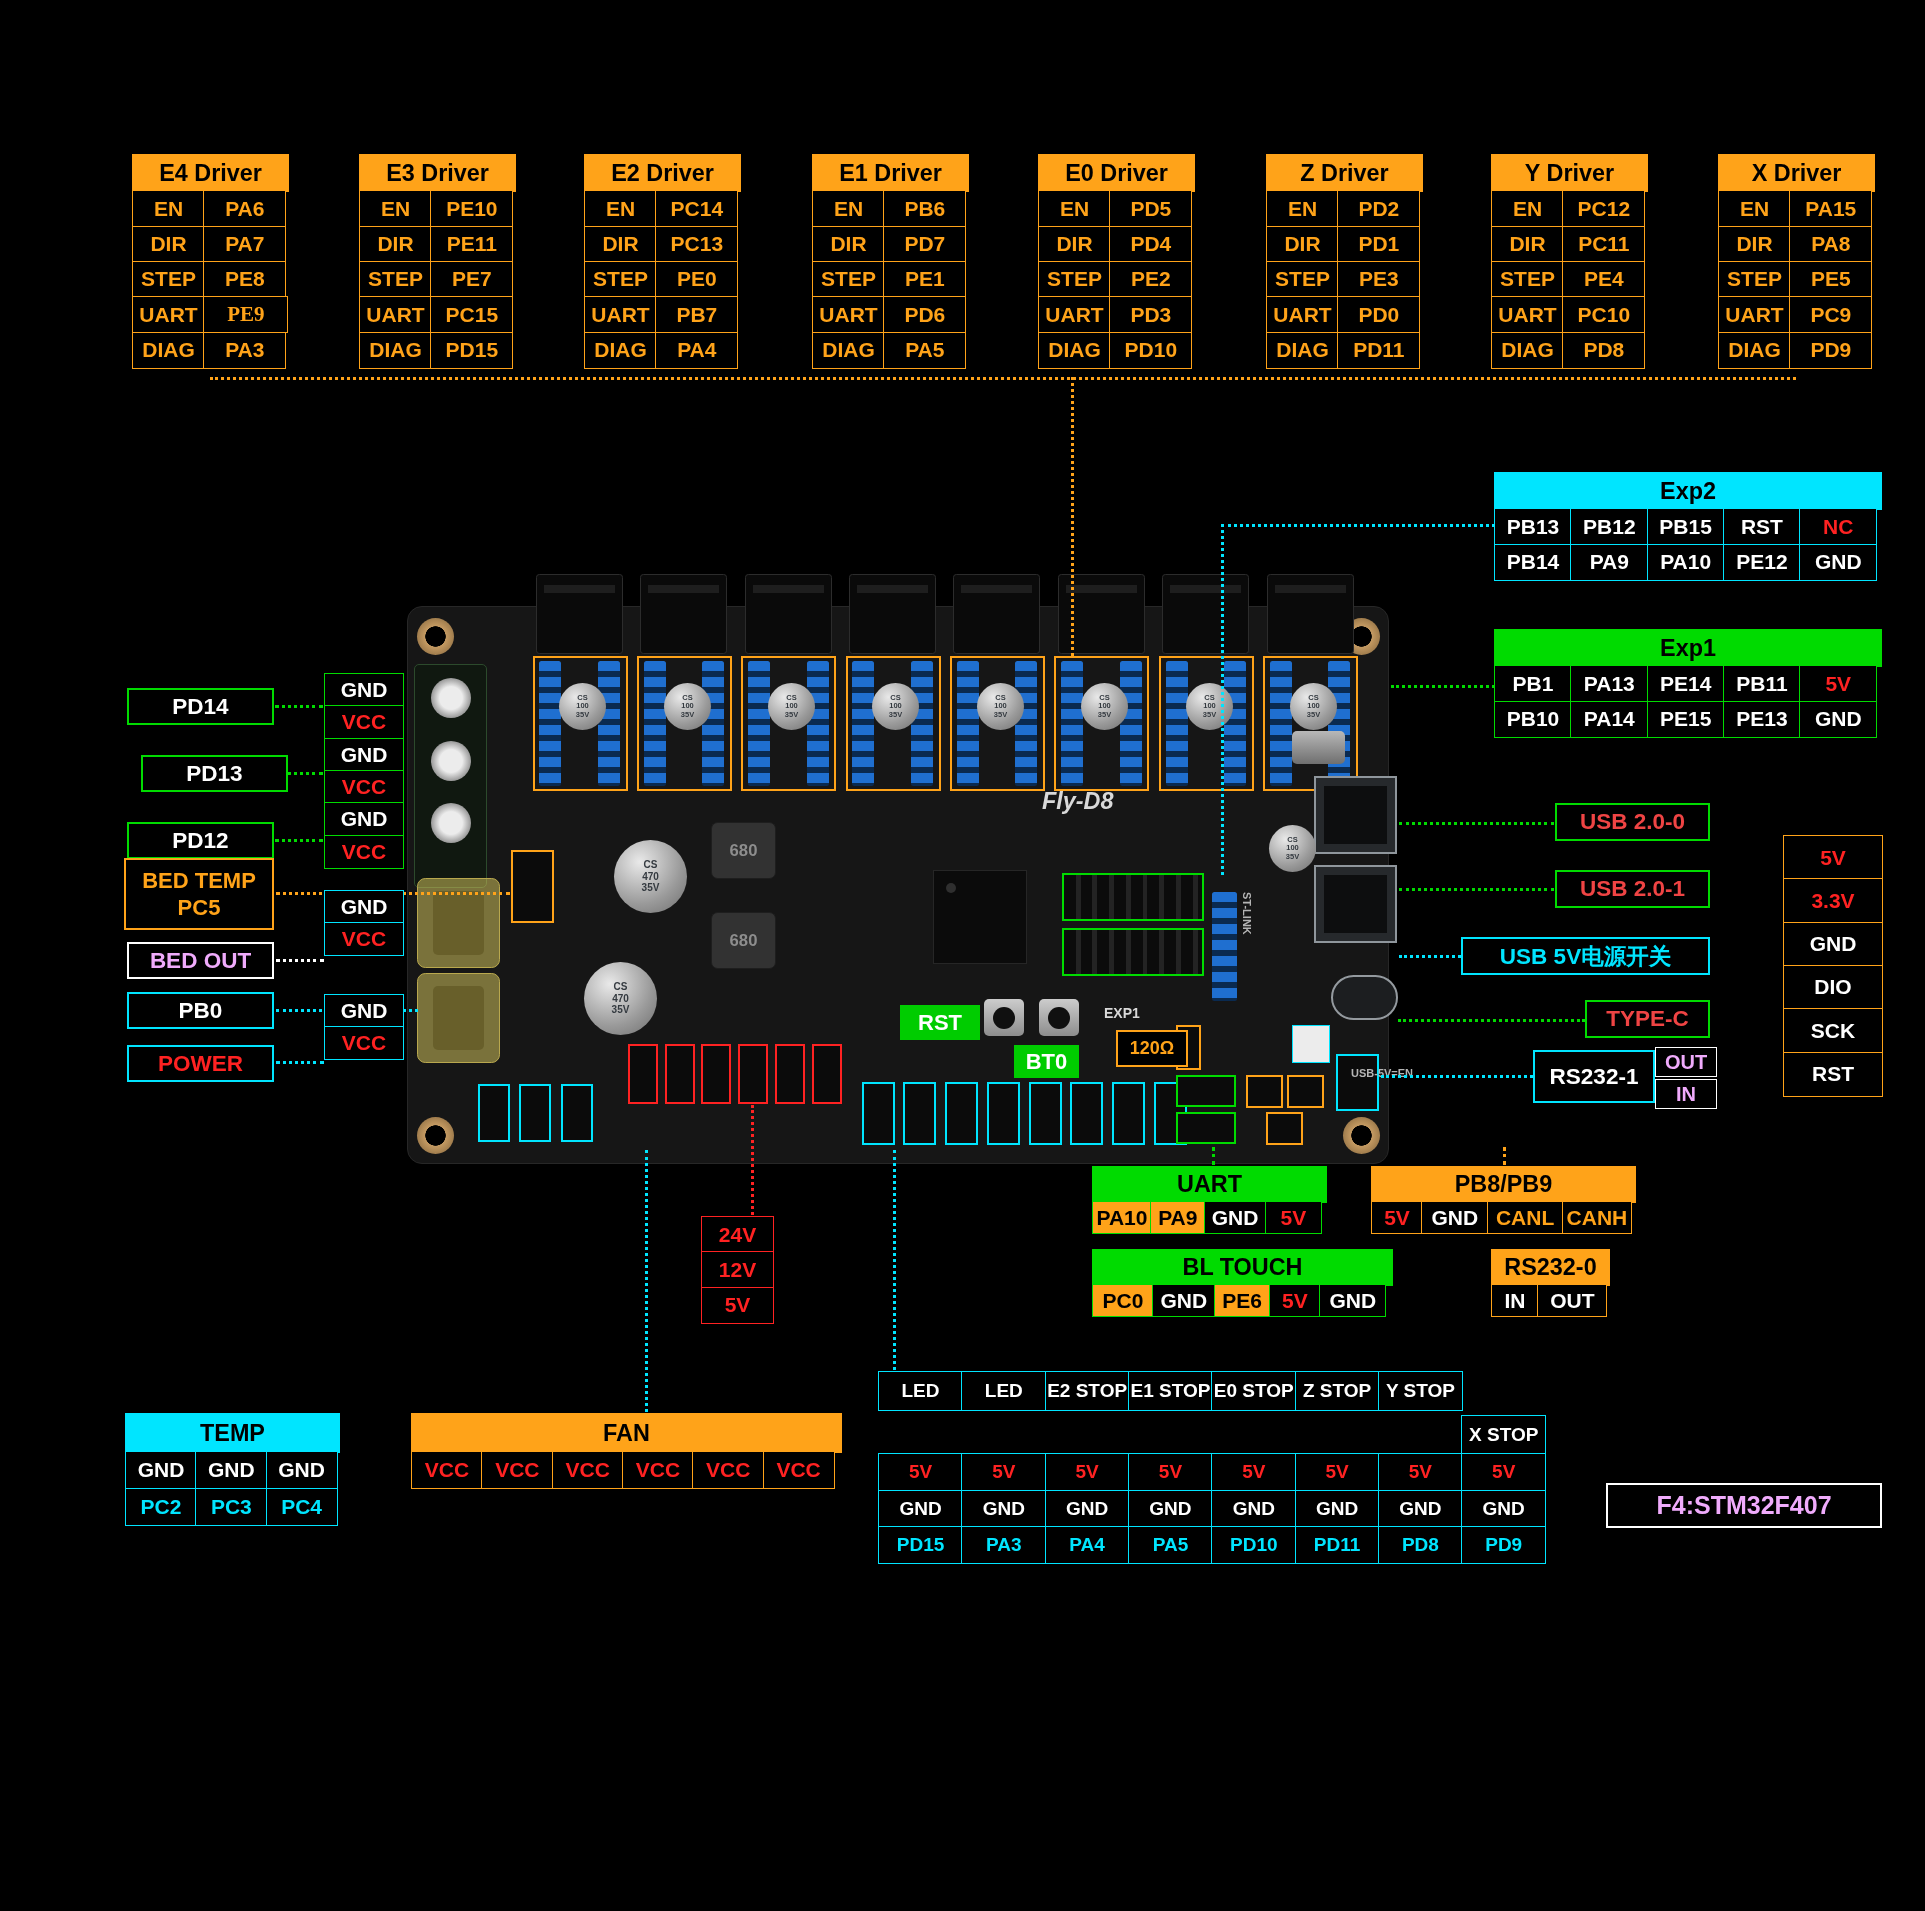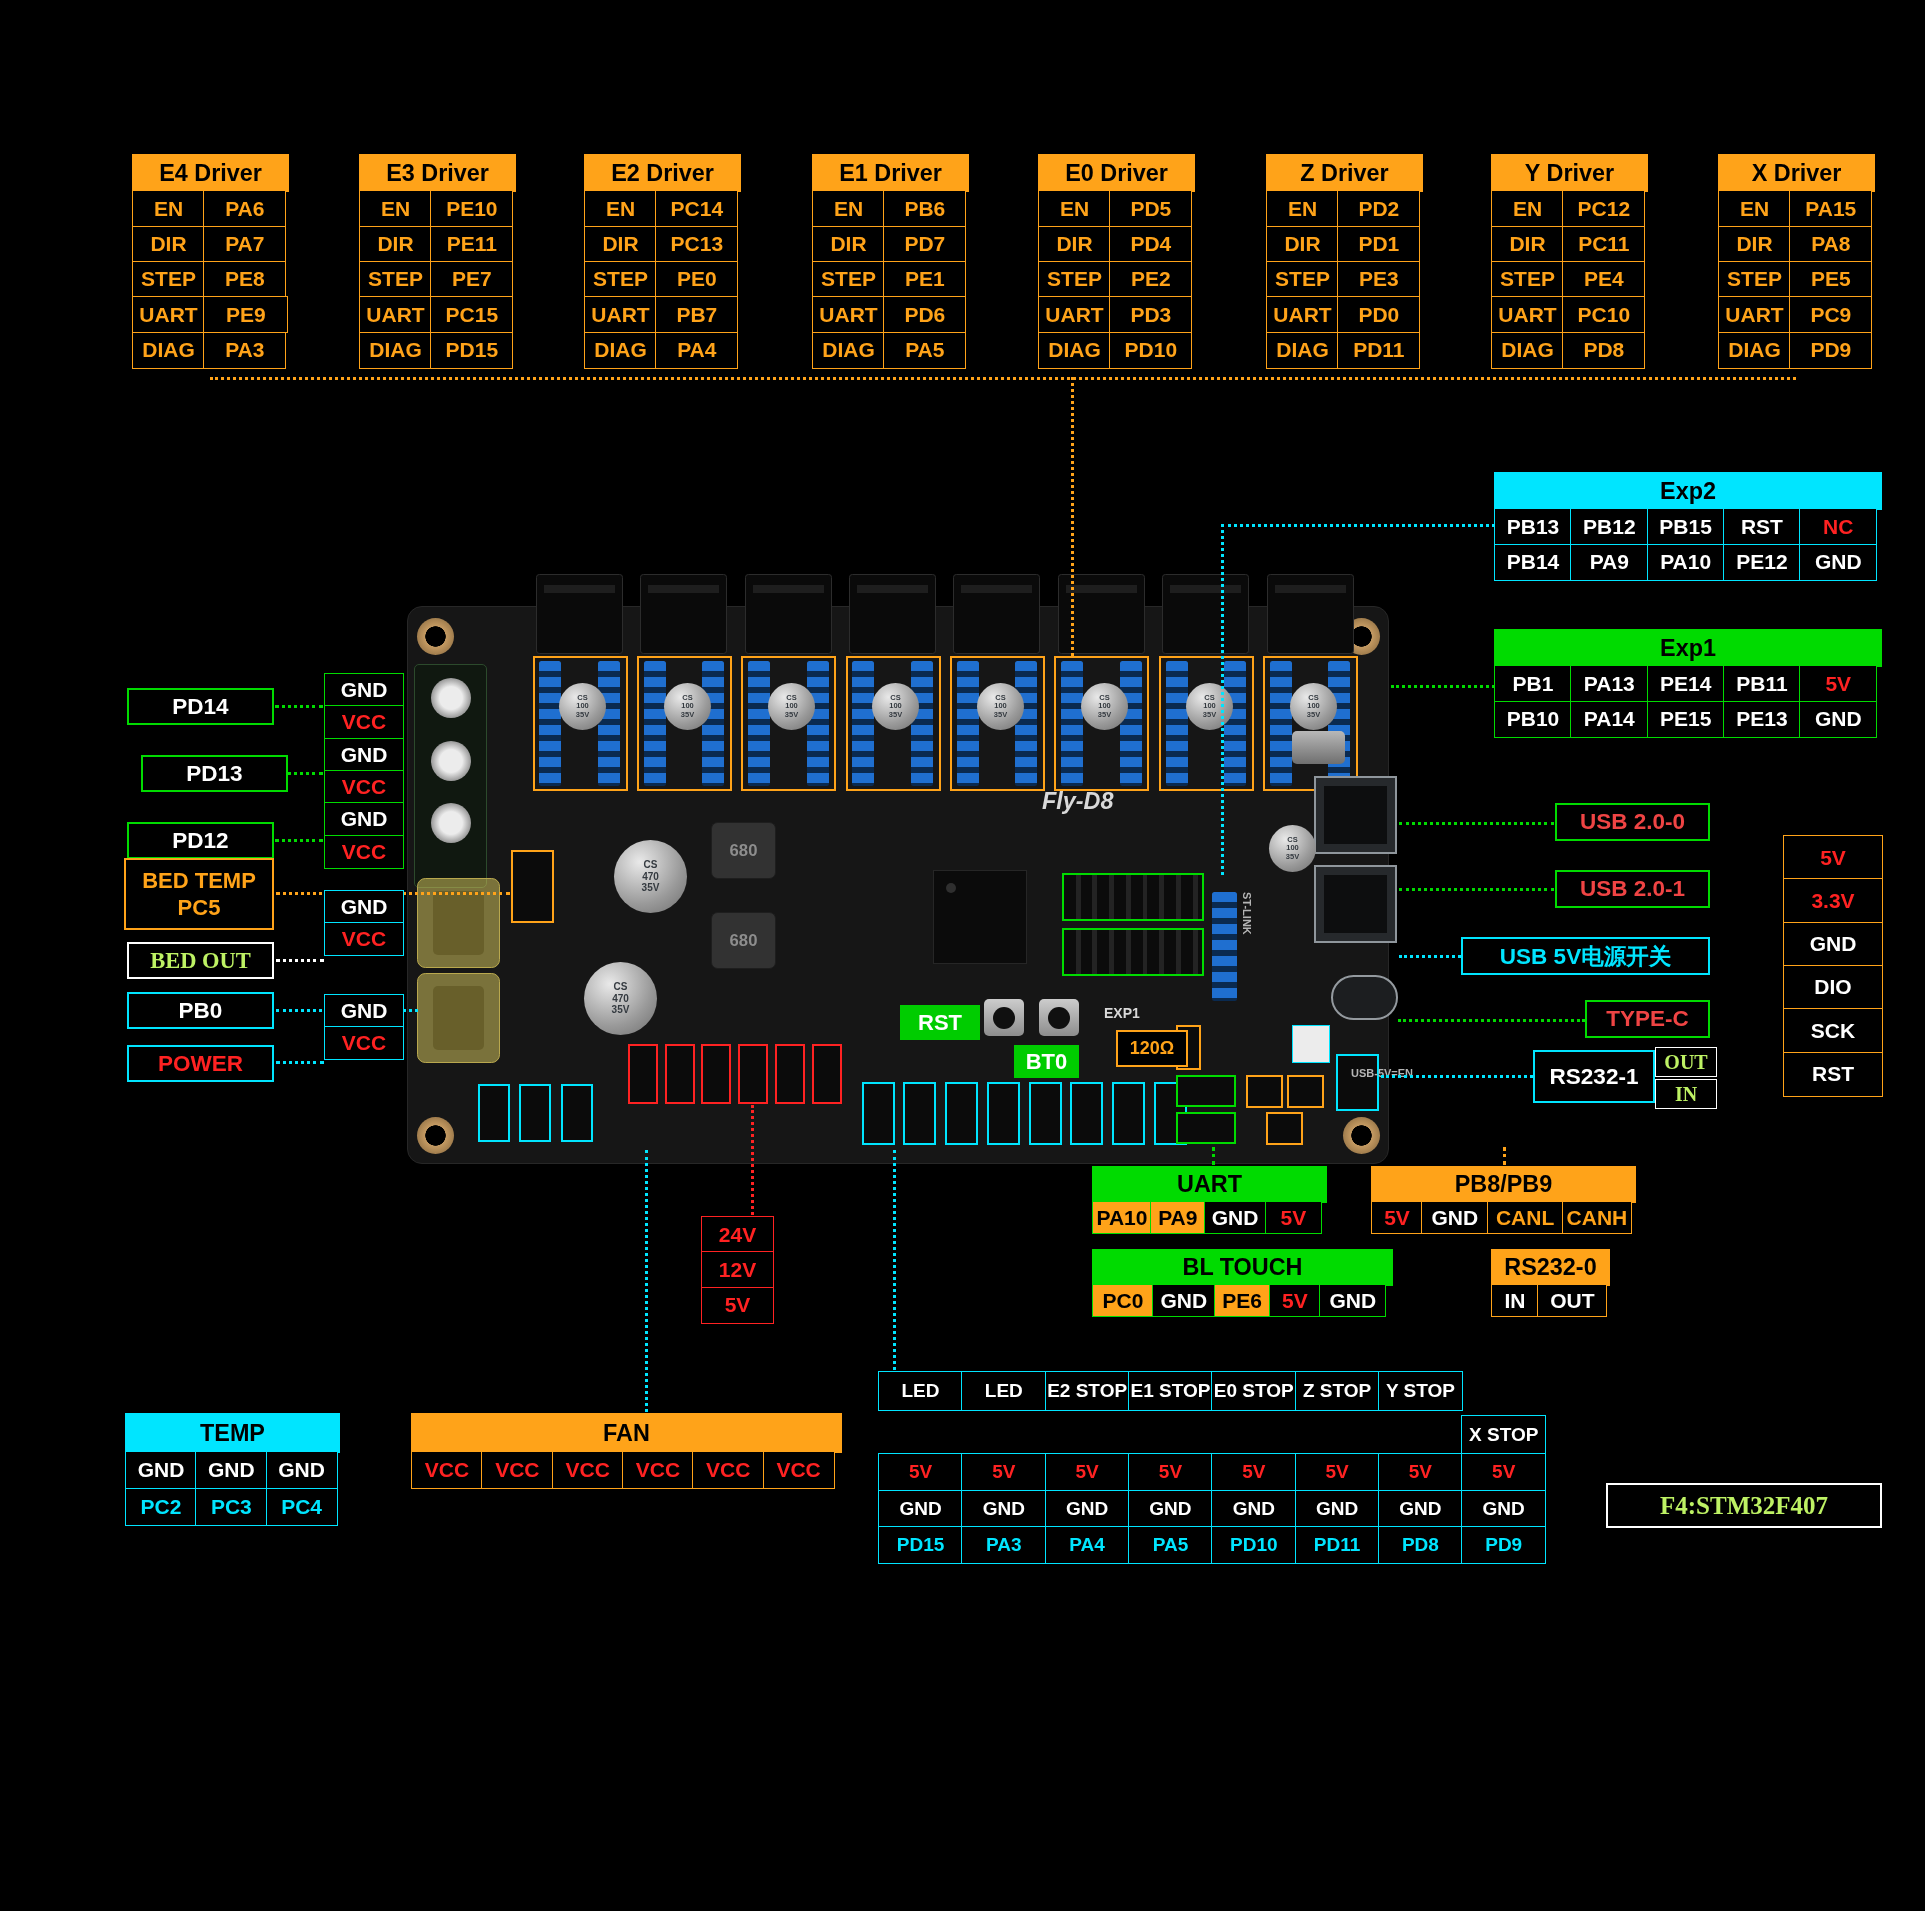--- a/index.html
+++ b/index.html
@@ -30,21 +30,21 @@
   .s-orange { color:#FFA319; }
   .s-fill   { background:#FFA319; color:#000; }
 
   
   .box { position:absolute; display:flex; align-items:center; justify-content:center; font-weight:700; font-size:22.5px; background:#000; z-index:30; }
   .b-green     { border:2.5px solid #00DB00; color:#fff; }
   .b-green-txt { border:2.5px solid #00DB00; color:#ef4444; }
   .b-cyan      { border:2.5px solid #00E5FF; color:#fff; }
   .b-cyan-txt  { border:2.5px solid #00E5FF; color:#00E5FF; }
   .b-cyan-red  { border:2.5px solid #00E5FF; color:#FF2222; }
-  .b-white     { border:2.5px solid #ffffff; color:#bef264;font-family:Liberation Serif, serif; }
+  .b-white     { border:2.5px solid #ffffff; color:#f0abfc; }
   .b-orange    { border:2.5px solid #FFA319; color:#FFA319; }
   .b-greenfill { background:#00CC00; color:#fff; border:none; }
   .two-line { flex-direction:column; line-height:1.25; }
   .small-box { font-size:20px; border-width:1.7px; }
 
   
   .dot-h { position:absolute; height:0; border-top:3.3px dotted; z-index:20; }
   .dot-v { position:absolute; width:0; border-left:3.3px dotted; z-index:20; }
   .c-orange { border-color:#FFA319; }
   .c-green  { border-color:#00DB00; }
@@ -339,21 +339,21 @@
         <div class="grow">
           <div class="gcell s-orange" style="width: 73px; height: 37px;">DIR</div>
           <div class="gcell s-orange" style="width: 83px; height: 37px;">PA7</div>
         </div>
         <div class="grow">
           <div class="gcell s-orange" style="width: 73px; height: 37px;">STEP</div>
           <div class="gcell s-orange" style="width: 83px; height: 37px;">PE8</div>
         </div>
         <div class="grow">
           <div class="gcell s-orange" style="width: 73px; height: 37px;">UART</div>
-          <div class="gcell s-orange" style="width: 85px; height: 37px;">PE9</div>
+          <div class="gcell s-orange" style="width: 85px; height: 37px; font-family: Liberation Serif, serif;">PE9</div>
         </div>
         <div class="grow">
           <div class="gcell s-orange" style="width: 73px; height: 37px;">DIAG</div>
           <div class="gcell s-orange" style="width: 83px; height: 37px;">PA3</div>
         </div>
       </div>
       <div class="gtable t-orange" style="left: 359px; top: 154px; position: absolute; width: 157px;">
         <div class="ghdr" style="height: 38px;">E3 Driver</div>
         <div class="grow">
           <div class="gcell s-orange" style="width: 73px; height: 37px;">EN</div>

